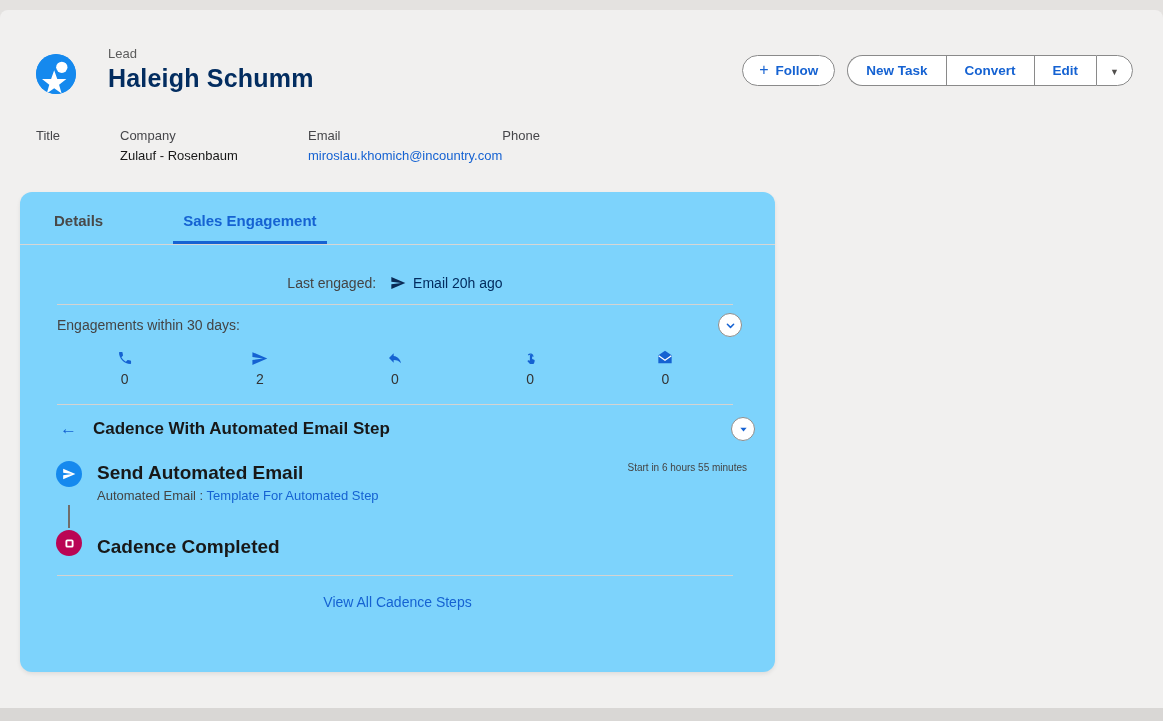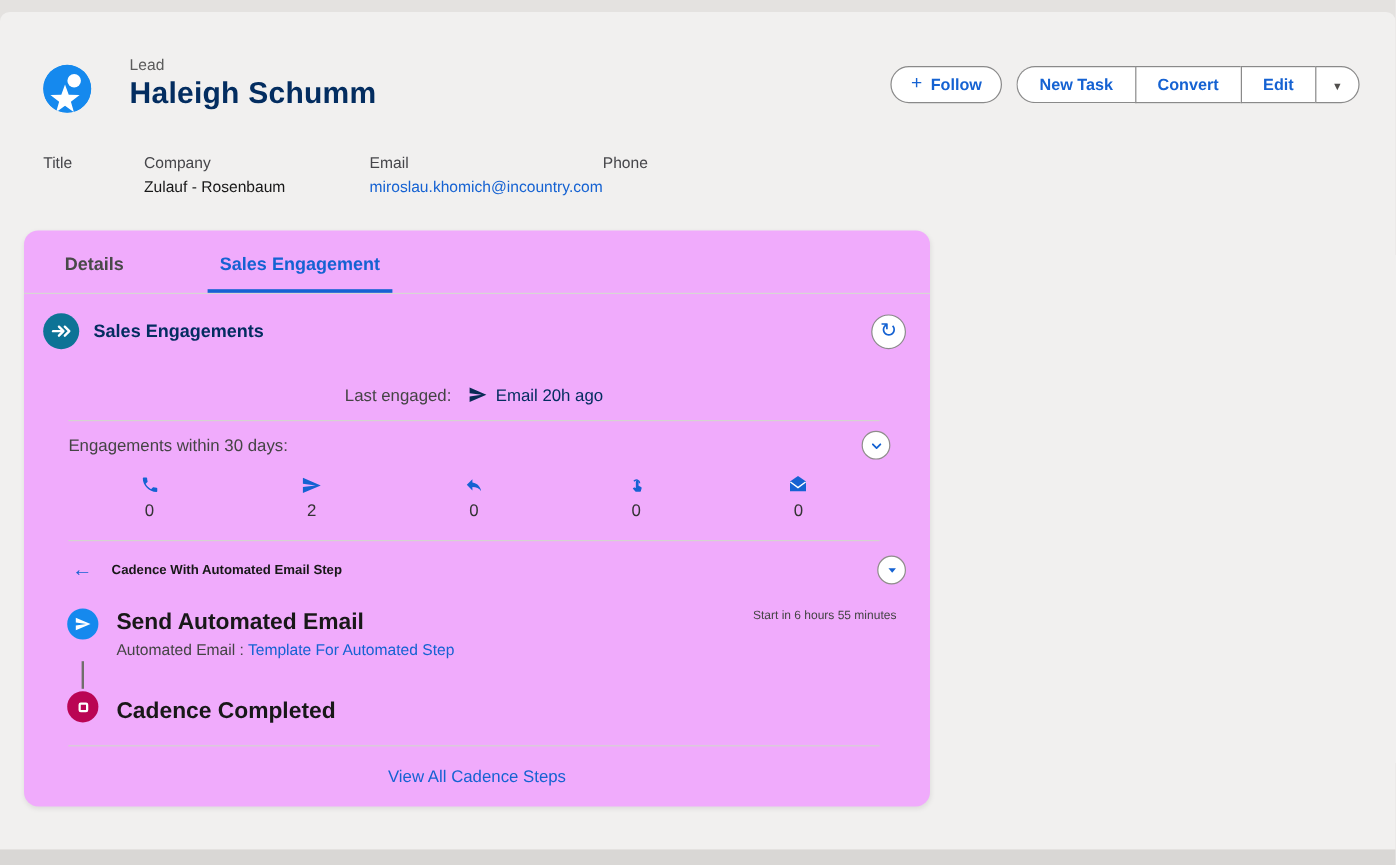--- a/index.html
+++ b/index.html
@@ -49,21 +49,21 @@
   .field .label { color: #46464a; margin-bottom: 5px; }
   .field .value { color: #181818; }
   .f-title { width: 84px; }
   .f-company { width: 188px; }
   .f-phone { width: 100px; }
   .link { color: #1562d2; text-decoration: none; cursor: pointer; }
 
   
   .card {
     position: absolute; left: 20px; top: 182px; width: 755px; height: 480px;
-    background: #f0abfc; border-radius: 12px; box-shadow: 0 2px 4px rgba(0,0,0,.08);
+    background: #7dd3fc; border-radius: 12px; box-shadow: 0 2px 4px rgba(0,0,0,.08);
   }
   .tabs { display: flex; padding: 20px 0 0 24px; border-bottom: 1px solid #d8d6d4; }
   .tab {
     font-size: 15px; font-weight: 700; color: #494949; padding: 0 10px 12px 10px;
     margin-right: 60px; cursor: pointer; border-bottom: 3px solid transparent;
   }
   .tab.active { color: #1562d2; border-bottom-color: #1562d2; margin-right: 0; }
 
   .section-head { display: flex; align-items: center; margin: 16px 20px 0 16px; }
   .se-badge {
@@ -91,21 +91,21 @@
   .eng-label { font-size: 14px; color: #444; }
   .small-circle-btn { width: 24px; height: 24px; border: 1px solid #8f8d8b; }
 
   .metrics { display: flex; margin: 12px 42px 0 37px; }
   .metric { flex: 1; display: flex; flex-direction: column; align-items: center; }
   .metric .m-icon { height: 18px; display: flex; align-items: center; }
   .metric .m-count { font-size: 14px; color: #333; margin-top: 4px; }
 
   .cadence-head { display: flex; align-items: center; margin: 12px 20px 0 40px; }
   .back-arrow { color: #1562d2; font-size: 17px; font-weight: 700; cursor: pointer; }
-  .cadence-title { font-size: 11px; font-weight: 700; color: #181818; margin-left: 16px; flex: 1; }
+  .cadence-title { font-size: 17px; font-weight: 700; color: #181818; margin-left: 16px; flex: 1; }
 
   .steps { margin: 20px 28px 0 36px; }
   .step { display: flex; align-items: flex-start; }
   .step-icon {
     width: 26px; height: 26px; border-radius: 50%; flex: 0 0 auto;
     display: flex; align-items: center; justify-content: center;
   }
   .step-icon.send { background: #1589ee; }
   .step-icon.stop { background: #ba0554; }
   .step-body { margin-left: 15px; flex: 1; padding-top: 1px; }
@@ -173,33 +173,20 @@
     </div>
   </div>
 
   <div class="card">
 
     <div class="tabs">
       <div class="tab">Details</div>
       <div class="tab active">Sales Engagement</div>
     </div>
 
-    <div class="section-head">
-      <div class="se-badge">
-        <svg viewBox="0 0 24 24" width="18" height="18">
-          <path d="M3 12h9" stroke="#fff" stroke-width="2.6" fill="none" stroke-linecap="round"></path>
-          <path d="M9.5 7l5 5-5 5" stroke="#fff" stroke-width="2.6" fill="none" stroke-linecap="round" stroke-linejoin="round"></path>
-          <path d="M16 7l5 5-5 5" stroke="#fff" stroke-width="2.6" fill="none" stroke-linecap="round" stroke-linejoin="round"></path>
-        </svg>
-      </div>
-      <div class="section-title">Sales Engagements</div>
-      <div class="icon-btn">
-        <span class="refresh-glyph">↻</span>
-      </div>
-    </div>
 
     <div class="last-engaged">
       <span class="le-label">Last engaged:</span>
       <span>
         <svg viewBox="0 0 24 24" width="16" height="16">
           <path d="M2 21 L23 12 L2 3 L2 10 L17 12 L2 14 Z" fill="#0a2a55"></path>
         </svg>
       </span>
       <span class="le-value">Email 20h ago</span>
     </div>

